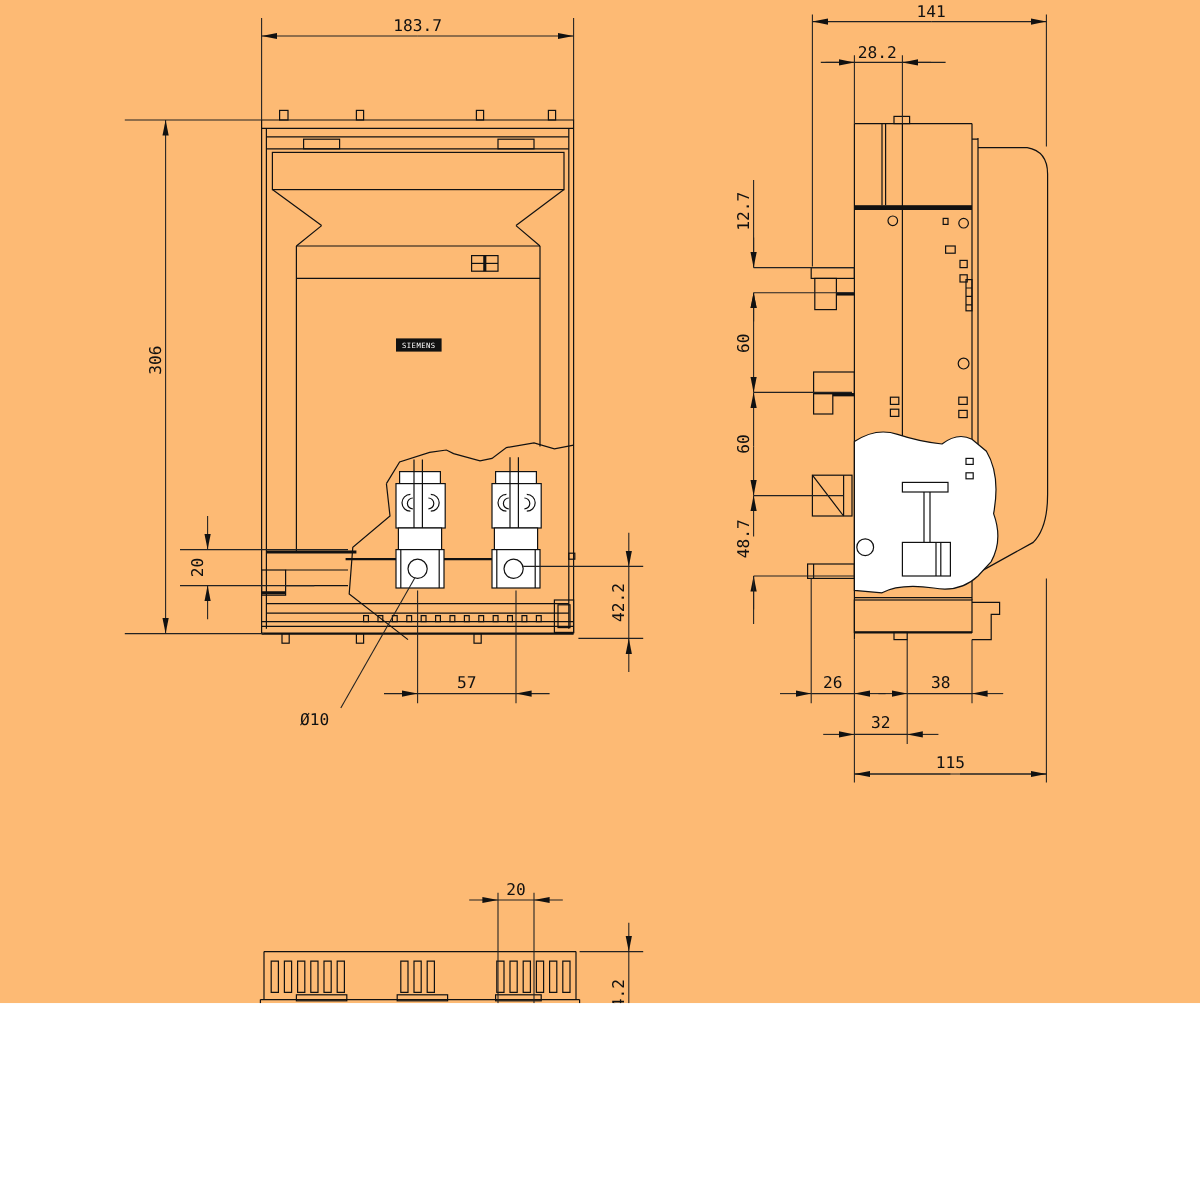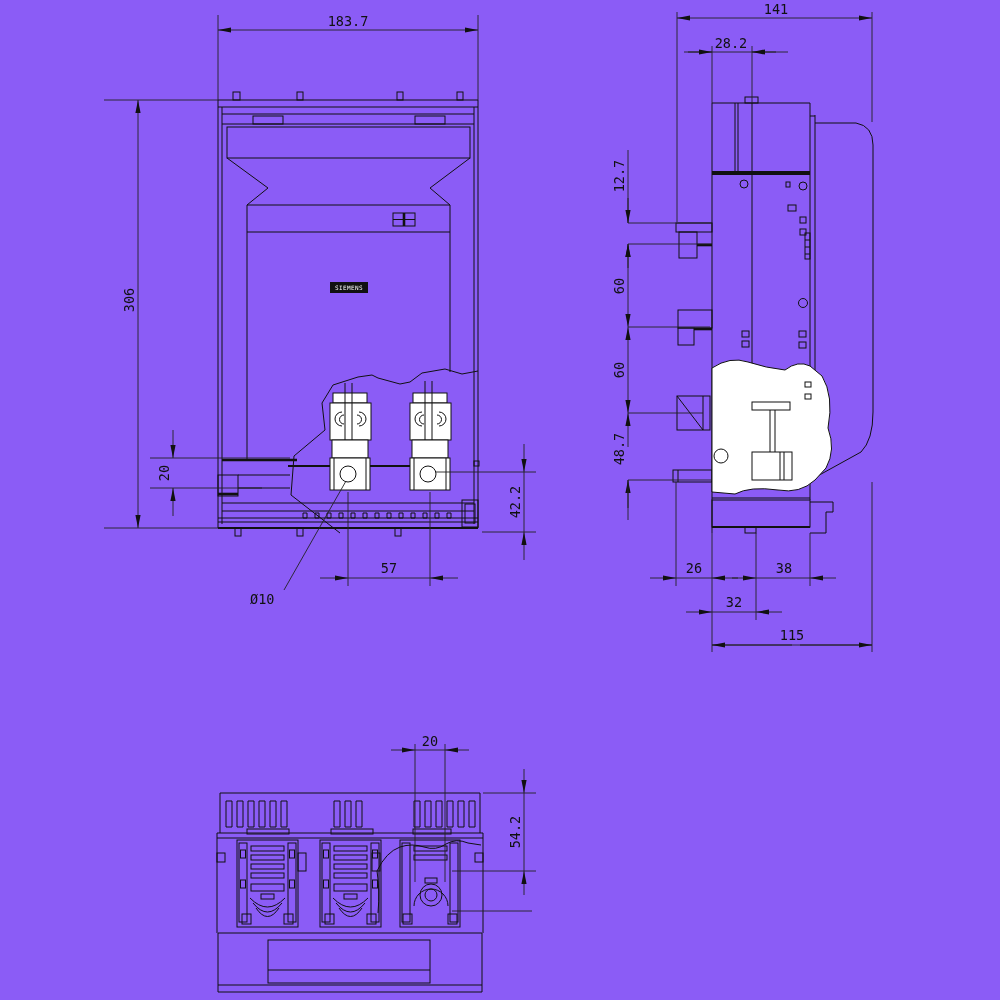--- a/index.html
+++ b/index.html
@@ -1,16 +1,16 @@
 <!DOCTYPE html>
 <html><head>
 <meta charset="utf-8">
 <style>
   html,body{margin:0;padding:0;background:#ffffff;}
-  .canvas{width:1000px;height:1000px;background:#8b5cf6;position:relative;overflow:hidden;}
+  .canvas{width:1000px;height:836px;background:#fdba74;position:relative;overflow:hidden;}
   svg{display:block;}
   .ln{fill:none;stroke:#111;stroke-width:1;}
   .thk{stroke-width:2.6;}
   .med{stroke-width:1.8;}
   .fw{fill:#ffffff;stroke:#111;stroke-width:1;}
   .blk{fill:#111;stroke:none;}
   .dl{fill:none;stroke:#222;stroke-width:0.9;}
   .dtext{font-family:"DejaVu Sans Mono",monospace;font-size:13.5px;fill:#111;text-anchor:middle;}
   .dtext-start{font-family:"DejaVu Sans Mono",monospace;font-size:13.5px;fill:#111;text-anchor:start;}
   .badge-text{font-family:"DejaVu Sans Mono",monospace;font-size:6px;fill:#fff;text-anchor:middle;letter-spacing:0.4px;}

